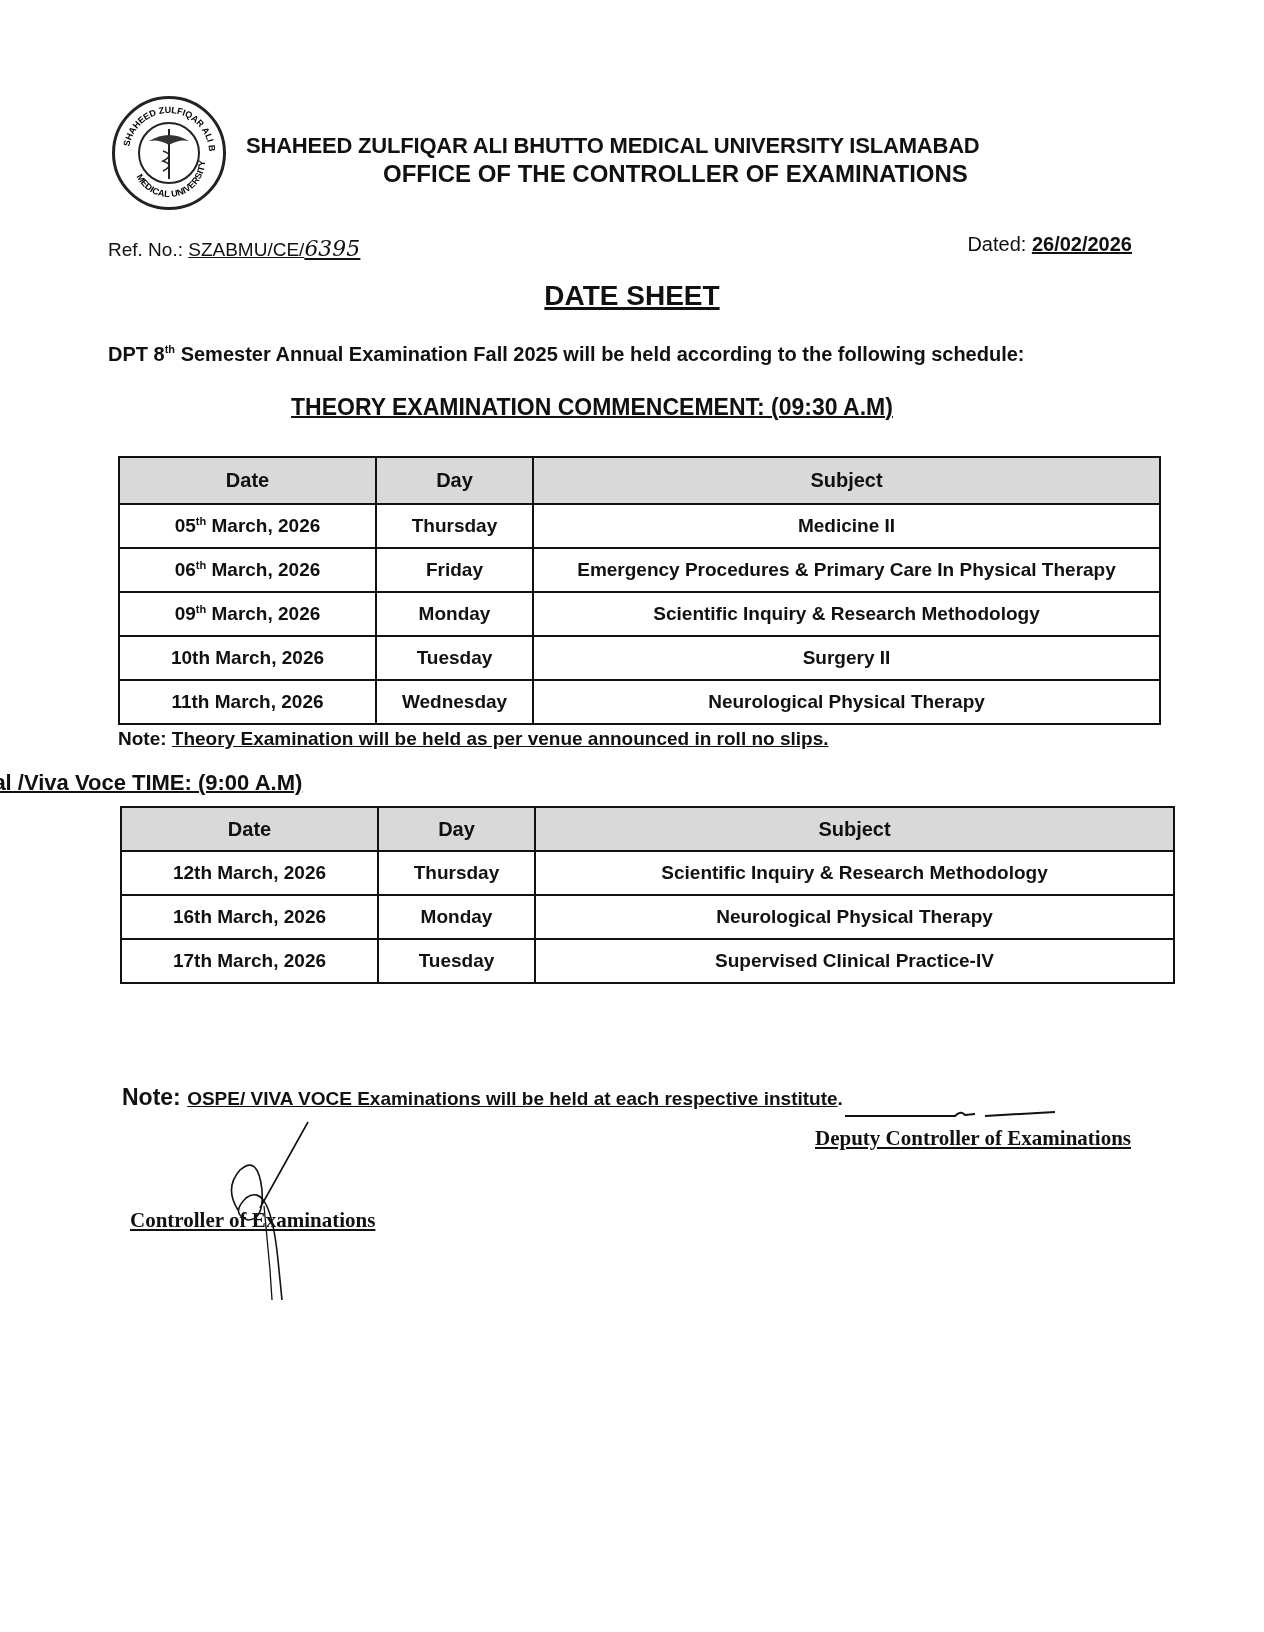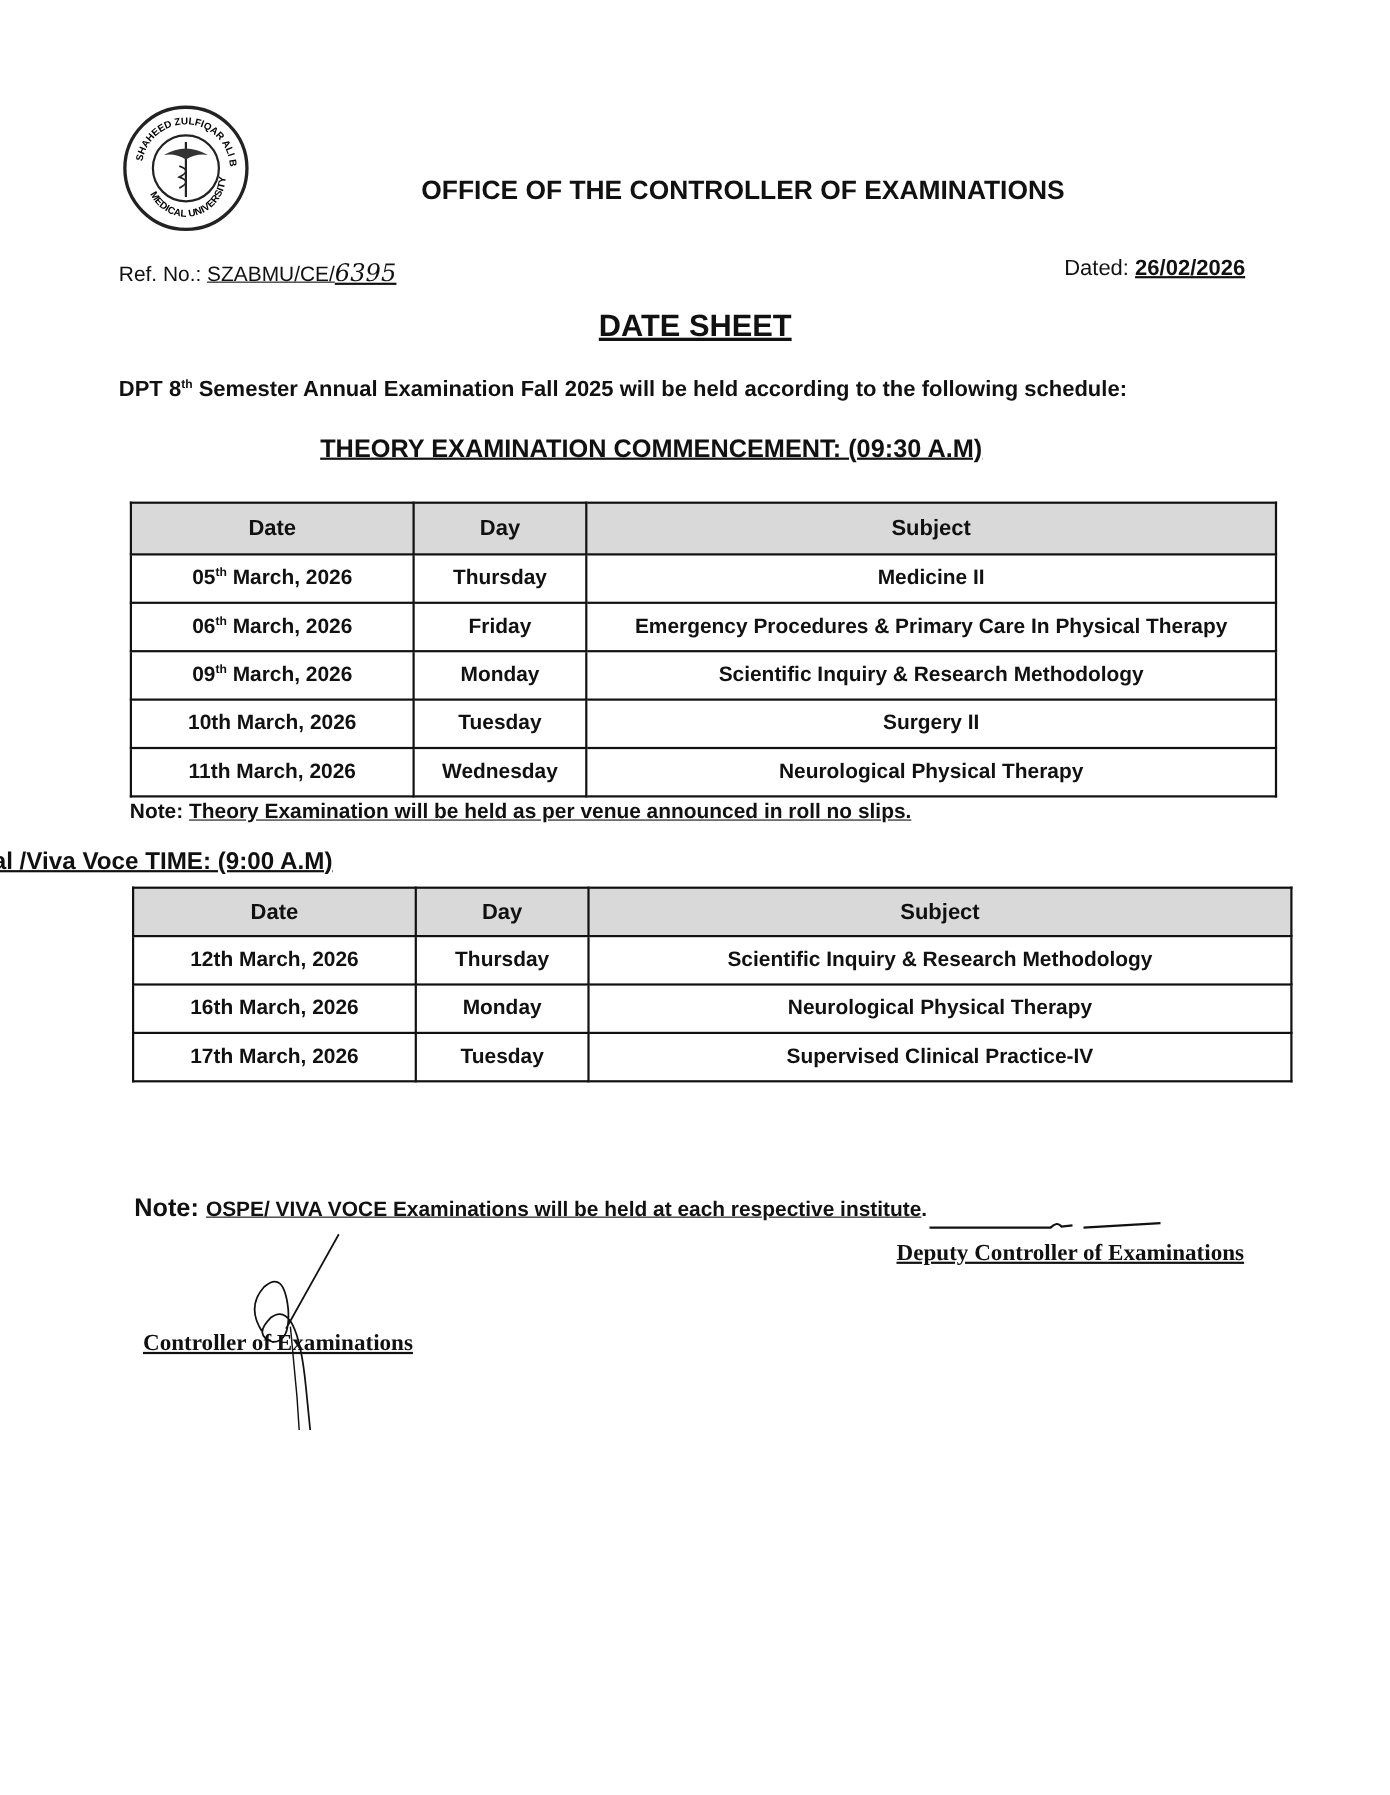--- a/index.html
+++ b/index.html
@@ -70,20 +70,21 @@
       </defs>
       <text font-size="9" font-weight="bold" font-family="Liberation Sans, sans-serif"><textPath href="#arcTop" startOffset="5%">SHAHEED ZULFIQAR ALI BHUTTO</textPath></text>
       <text font-size="9" font-weight="bold" font-family="Liberation Sans, sans-serif"><textPath href="#arcBot" startOffset="14%">MEDICAL UNIVERSITY</textPath></text>
       <circle cx="54" cy="54" r="30" fill="none" stroke="#222" stroke-width="2"></circle>
       <line x1="54" y1="30" x2="54" y2="80" stroke="#222" stroke-width="2"></line>
       <path d="M34 42 Q54 30 74 42 Q64 40 54 46 Q44 40 34 42 Z" fill="#333"></path>
       <path d="M48 52 Q60 56 48 62 Q60 66 48 72" fill="none" stroke="#222" stroke-width="1.6"></path>
     </svg>
   </div>
 
+  <div class="hdr1">SHAHEED ZULFIQAR ALI BHUTTO MEDICAL UNIVERSITY ISLAMABAD</div>
   <div class="hdr2">OFFICE OF THE CONTROLLER OF EXAMINATIONS</div>
 
   <div class="ref">
     <span>Ref. No.: </span><span class="val">SZABMU/CE/</span><span class="hand">6395</span>
   </div>
   <div class="dated">
     <span>Dated: </span><span class="val">26/02/2026</span>
   </div>
 
   <div class="title"><span>DATE SHEET</span></div>

